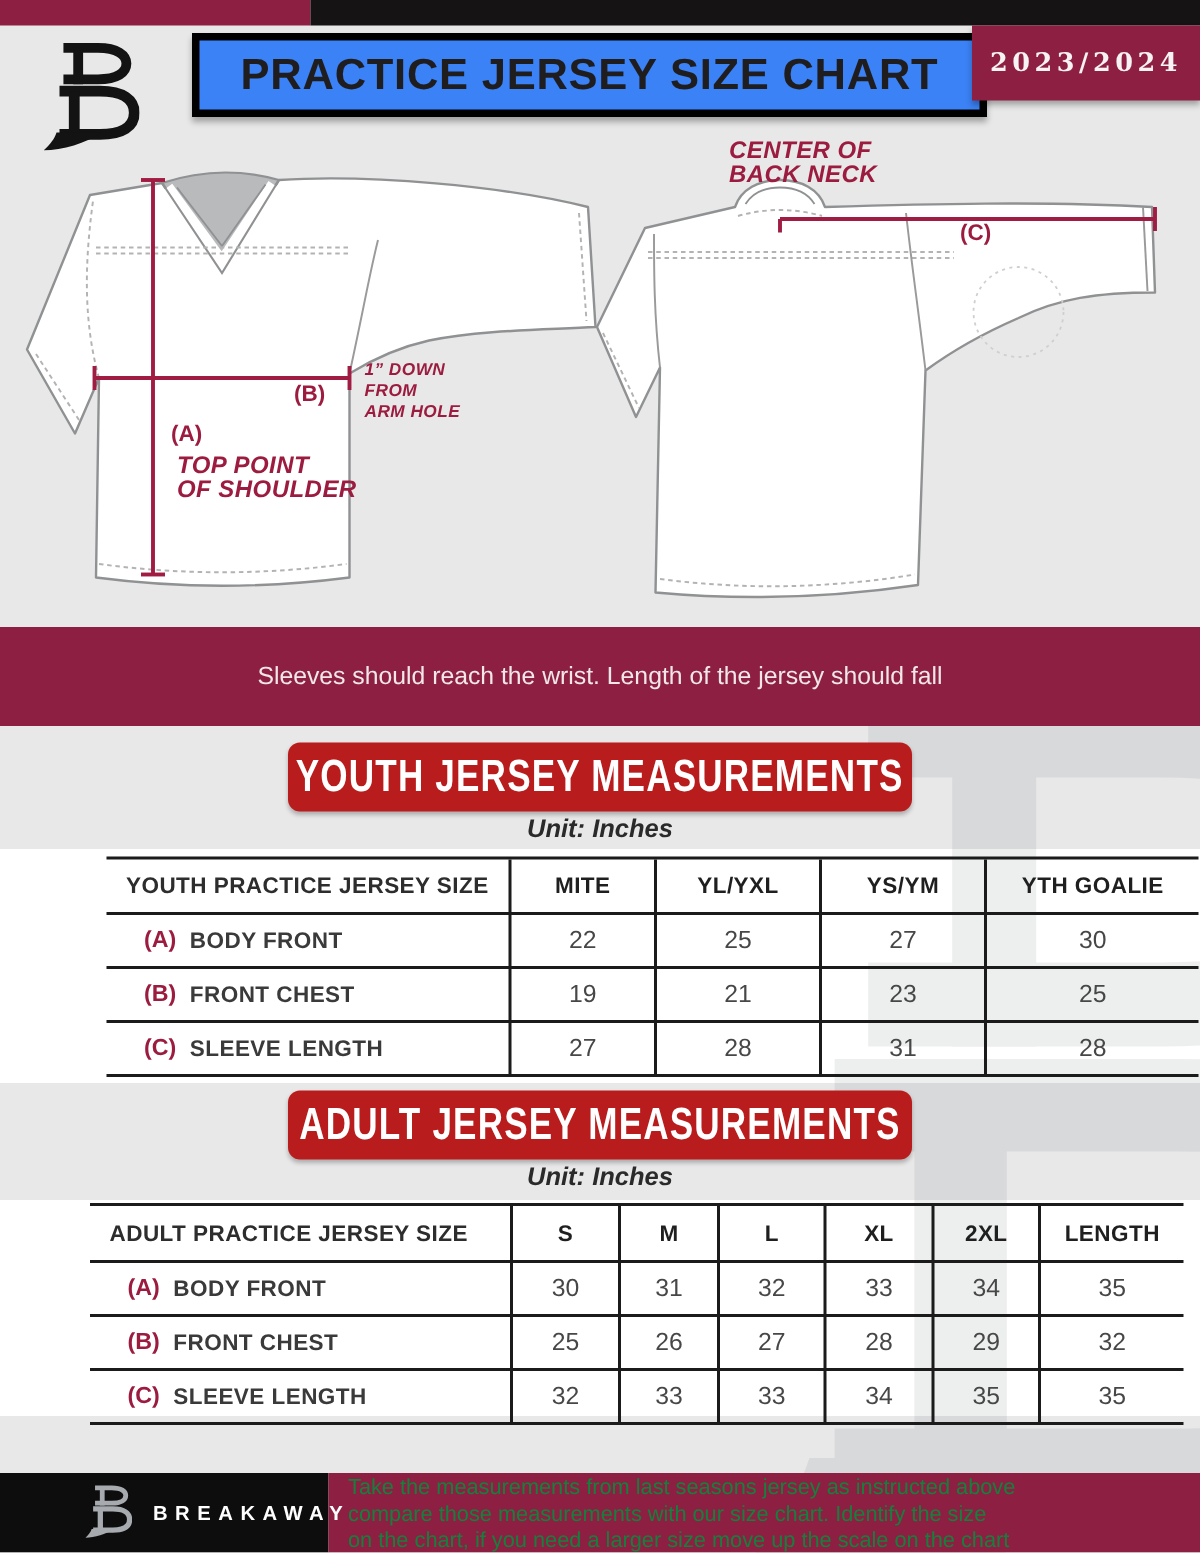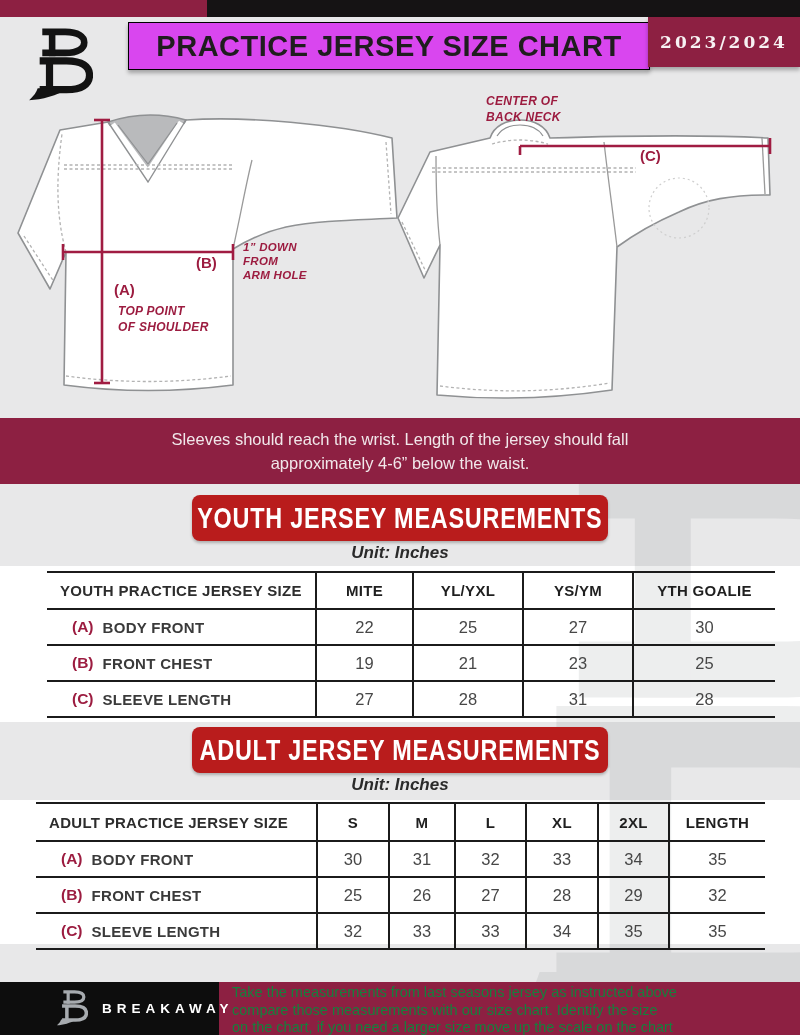--- a/index.html
+++ b/index.html
@@ -3,61 +3,61 @@
 <meta charset="utf-8">
 <style>
   html,body{margin:0;padding:0;}
   body{width:800px;height:1035px;position:relative;overflow:hidden;
        background:#E8E8E9;font-family:"Liberation Sans",sans-serif;}
   .abs{position:absolute;}
 
   
   .strip-maroon{left:0;top:0;width:207px;height:17px;background:#8D2042;}
   .strip-black{left:207px;top:0;width:593px;height:17px;background:#151314;}
-  .title-box{left:128px;top:22px;width:520px;height:46px;background:#d946ef;
-             border:1px solid #000000;box-shadow:0 3px 4px rgba(0,0,0,.30);
+  .title-box{left:128px;top:22px;width:520px;height:46px;background:#3b82f6;
+             border:5px solid #000000;box-shadow:0 3px 4px rgba(0,0,0,.30);
              display:flex;align-items:center;justify-content:center;z-index:3;}
   .title-box h1{margin:0;font-size:29px;font-weight:800;color:#1f1d1e;letter-spacing:.5px;}
   .season-box{left:648px;top:17px;width:152px;height:50px;background:#8D2042;
               box-shadow:0 3px 4px rgba(0,0,0,.30);display:flex;align-items:center;
               justify-content:center;z-index:3;}
   .season-box span{font-family:"DejaVu Serif",serif;font-weight:700;font-size:17px;
                    color:#f7f2f3;letter-spacing:3px;}
 
   
   .band-white{left:0;width:800px;background:#ffffff;z-index:0;}
   .bw1{top:566px;height:156px;}
   .bw2{top:800px;height:144px;}
   .watermark{left:450px;top:440px;width:560px;height:700px;z-index:1;color:#585E63;opacity:.10;}
 
   
   .jersey{z-index:2;}
   .diag-label{z-index:2;color:#9C1C40;}
   .tagtxt{font-weight:700;font-size:15px;}
-  .cap{font-style:italic;font-weight:600;font-size:12px;line-height:16px;letter-spacing:.3px;}
+  .cap{font-style:italic;font-weight:600;font-size:16px;line-height:16px;letter-spacing:.3px;}
   .cap-b{font-style:italic;font-weight:600;font-size:11.5px;line-height:14px;letter-spacing:.3px;}
 
   
   .banner{left:0;top:418px;width:800px;height:66px;background:#8D2042;z-index:2;
           display:flex;flex-direction:column;align-items:center;justify-content:center;}
   .banner div{color:#F1E7EA;font-size:16.5px;line-height:24px;text-align:center;}
 
   
   .pill{width:416px;height:46px;background:#b91c1c;border-radius:8px;z-index:2;
         display:flex;align-items:center;justify-content:center;box-shadow:0 2px 3px rgba(0,0,0,.25);}
   .pill span{display:inline-block;transform:scaleX(.78);white-space:nowrap;color:#ffffff;
              font-weight:700;font-size:30px;letter-spacing:1px;}
   .pill-youth{left:192px;top:495px;}
   .pill-adult{left:192px;top:727px;}
   .unit{left:0;width:800px;text-align:center;z-index:2;font-style:italic;font-weight:600;
         font-size:17px;color:#2a2a2a;}
   .unit1{top:543px;} .unit2{top:775px;}
 
   
-  .table{z-index:2;}
+  .table{z-index:2;margin-left:24px;}
   .tr{display:grid;border-bottom:2px solid #1b1b1b;}
   .thead{border-top:2px solid #1b1b1b;}
   .ytab .tr{grid-template-columns:268px 97px 110px 110px 143px;height:34px;}
   .ytab .thead{height:35px;}
   .atab .tr{grid-template-columns:280px 72px 66px 71px 72px 71px 97px;height:34px;}
   .atab .thead{height:36px;}
   .td{display:flex;align-items:center;justify-content:center;}
   .td:not(.c0){border-left:2px solid #1b1b1b;}
   .c0{justify-content:flex-start;}
   .th-label{padding-left:13px;font-size:15px;font-weight:600;color:#2d2d2d;letter-spacing:.3px;}
@@ -176,21 +176,20 @@
   <div>ARM HOLE</div>
 </div>
 <div class="abs diag-label tagtxt" style="left:114px;top:281px;">(A)</div>
 <div class="abs diag-label cap" style="left:118px;top:303px;">
   <div>TOP POINT</div>
   <div>OF SHOULDER</div>
 </div>
 
 <div class="abs banner">
   <div>Sleeves should reach the wrist. Length of the jersey should fall</div>
-  <div>approximately 4-6” below the waist.</div>
 </div>
 
 <div class="abs pill pill-youth">
   <span>YOUTH JERSEY MEASUREMENTS</span>
 </div>
 <div class="abs unit unit1">Unit: Inches</div>
 
 <div class="abs table ytab">
   <div class="tr thead">
     <div class="td c0 th-label">YOUTH PRACTICE JERSEY SIZE</div>

